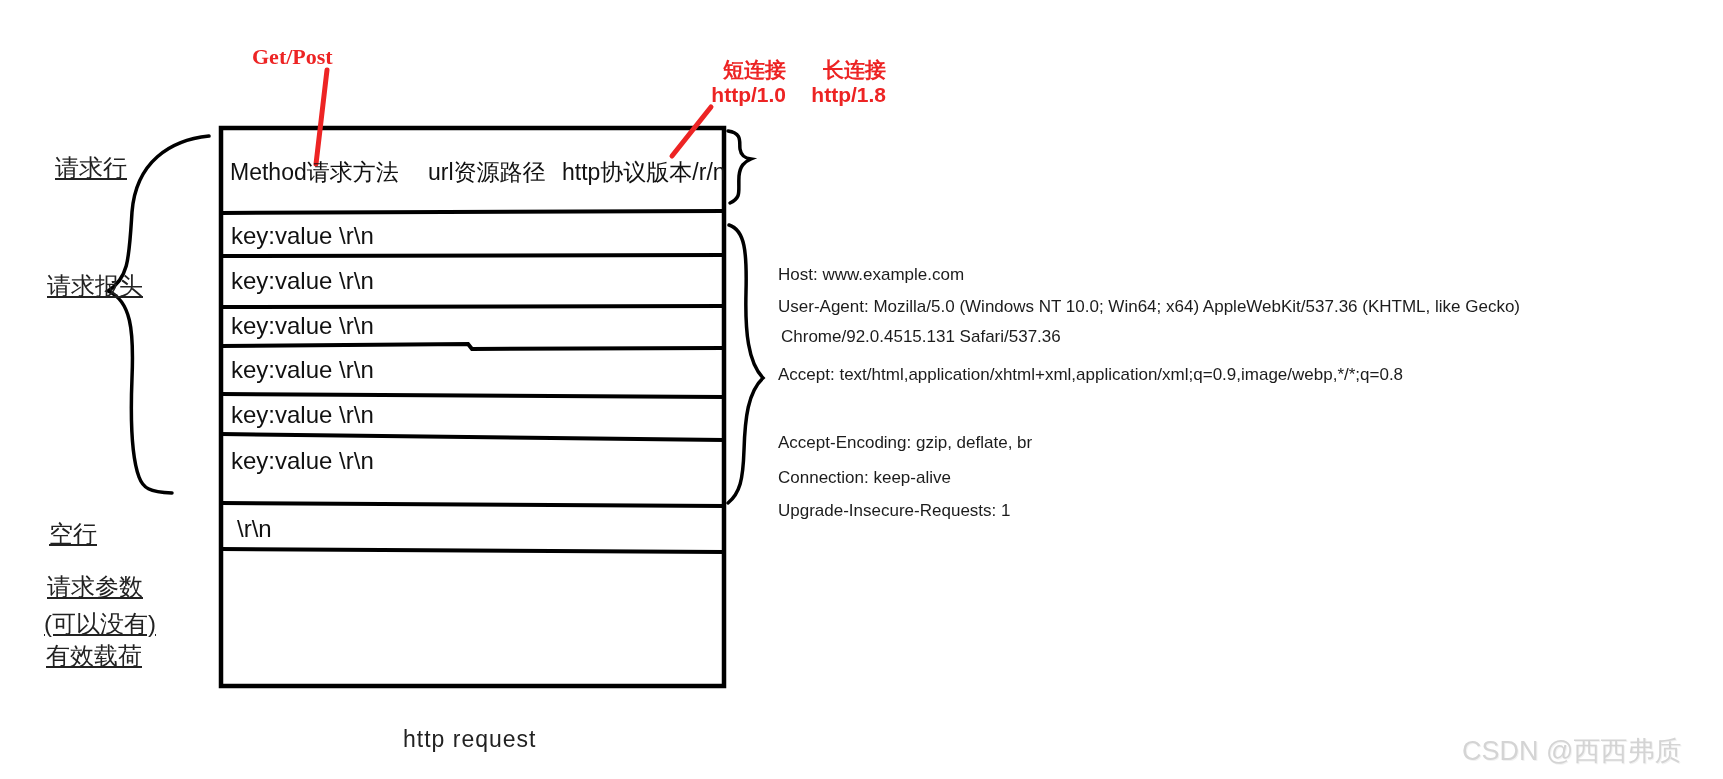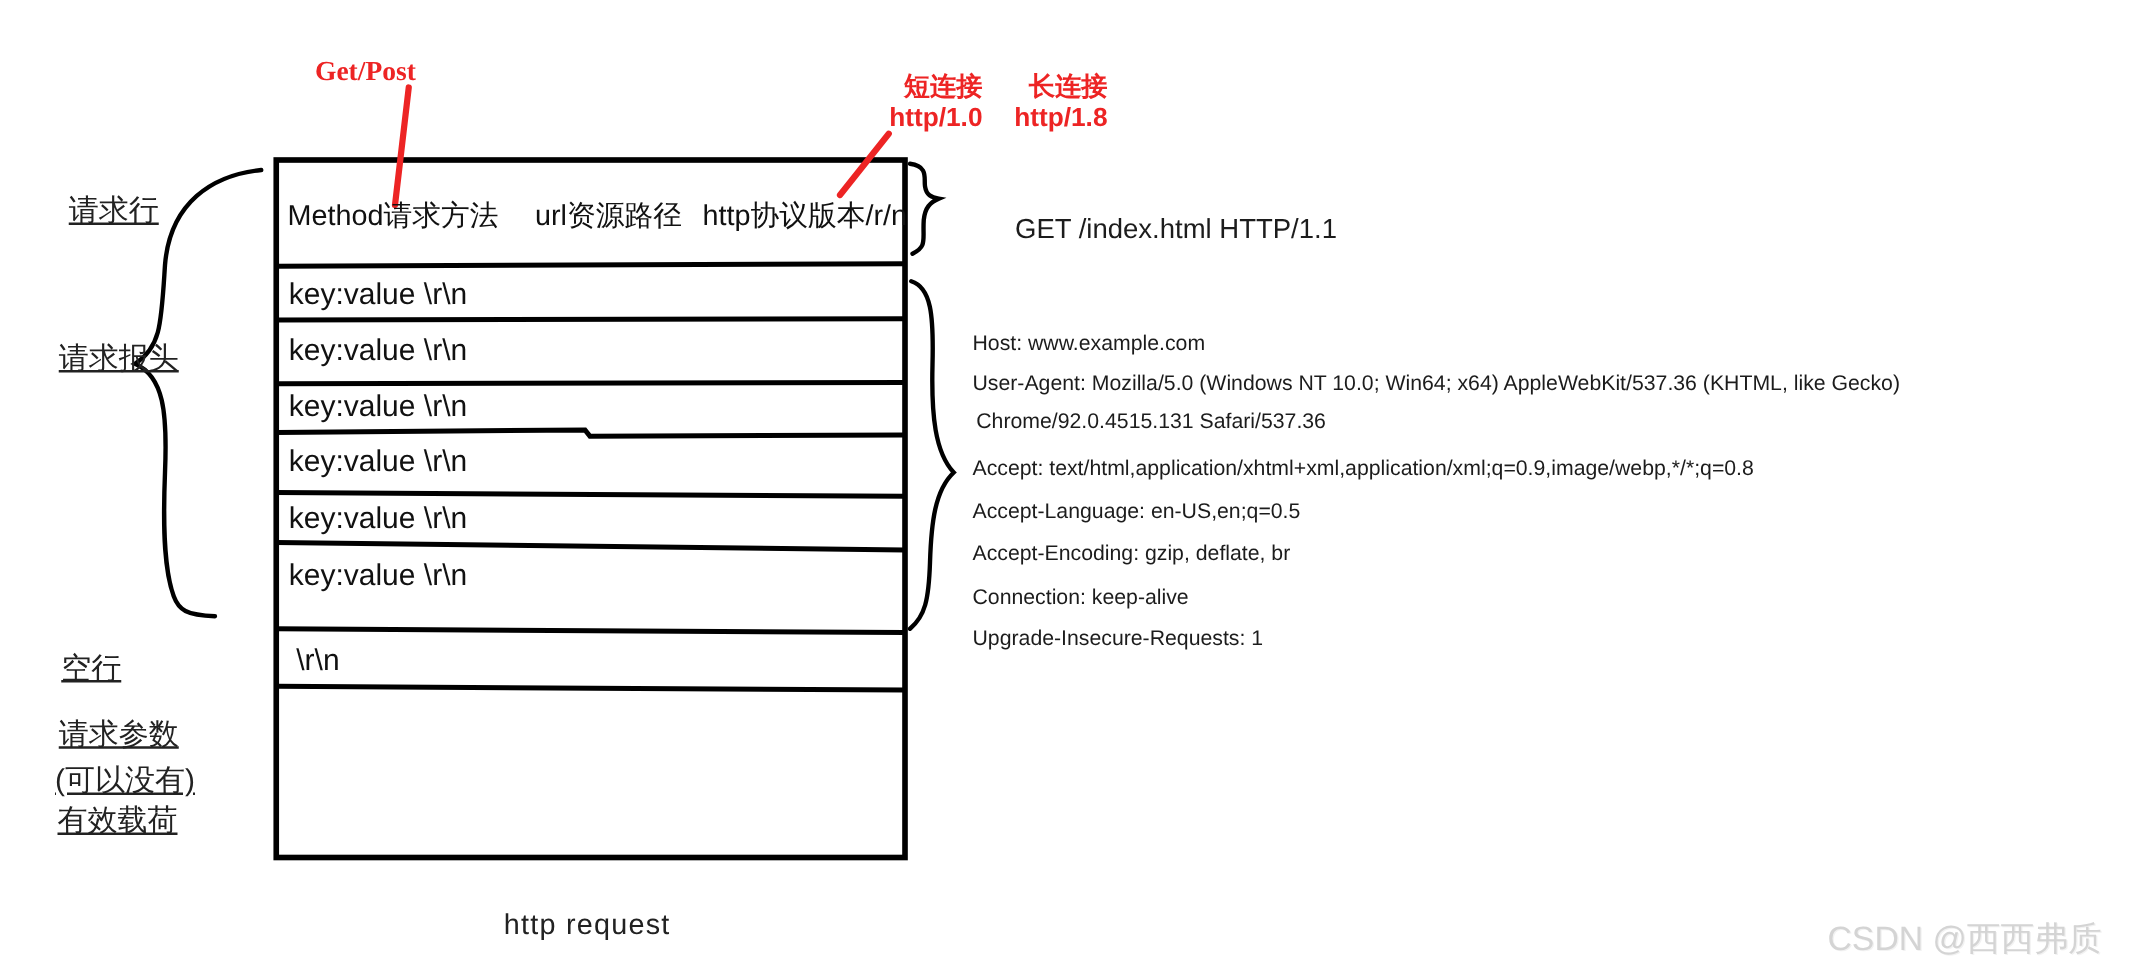--- a/index.html
+++ b/index.html
@@ -75,26 +75,24 @@
   <div class="abs boxtext" style="left:231px;top:267px;">key:value \r\n</div>
   <div class="abs boxtext" style="left:231px;top:312px;">key:value \r\n</div>
   <div class="abs boxtext" style="left:231px;top:356px;">key:value \r\n</div>
   <div class="abs boxtext" style="left:231px;top:401px;">key:value \r\n</div>
   <div class="abs boxtext" style="left:231px;top:447px;">key:value \r\n</div>
 
   <div class="abs boxtext" style="left:237px;top:515px;">\r\n</div>
 
   <div class="abs" style="left:223px;top:554px;width:499px;height:130px;"></div>
 
-  <div class="abs example" style="left:812px;top:170px;font-size:22px;">GET /index.html HTTP/1.1</div>
   <div class="abs example" style="left:778px;top:265px;">Host: www.example.com</div>
   <div class="abs example" style="left:778px;top:297px;">User-Agent: Mozilla/5.0 (Windows NT 10.0; Win64; x64) AppleWebKit/537.36 (KHTML, like Gecko)</div>
   <div class="abs example" style="left:781px;top:327px;">Chrome/92.0.4515.131 Safari/537.36</div>
   <div class="abs example" style="left:778px;top:365px;">Accept: text/html,application/xhtml+xml,application/xml;q=0.9,image/webp,*/*;q=0.8</div>
-  <div class="abs example" style="left:778px;top:399px;">Accept-Language: en-US,en;q=0.5</div>
   <div class="abs example" style="left:778px;top:433px;">Accept-Encoding: gzip, deflate, br</div>
   <div class="abs example" style="left:778px;top:468px;">Connection: keep-alive</div>
   <div class="abs example" style="left:778px;top:501px;">Upgrade-Insecure-Requests: 1</div>
 
   <div class="abs caption" style="left:403px;top:726px;">http  request</div>
 
   <div class="abs watermark" style="left:1462px;top:733px;">CSDN @西西弗质</div>
 
 </div>
 

